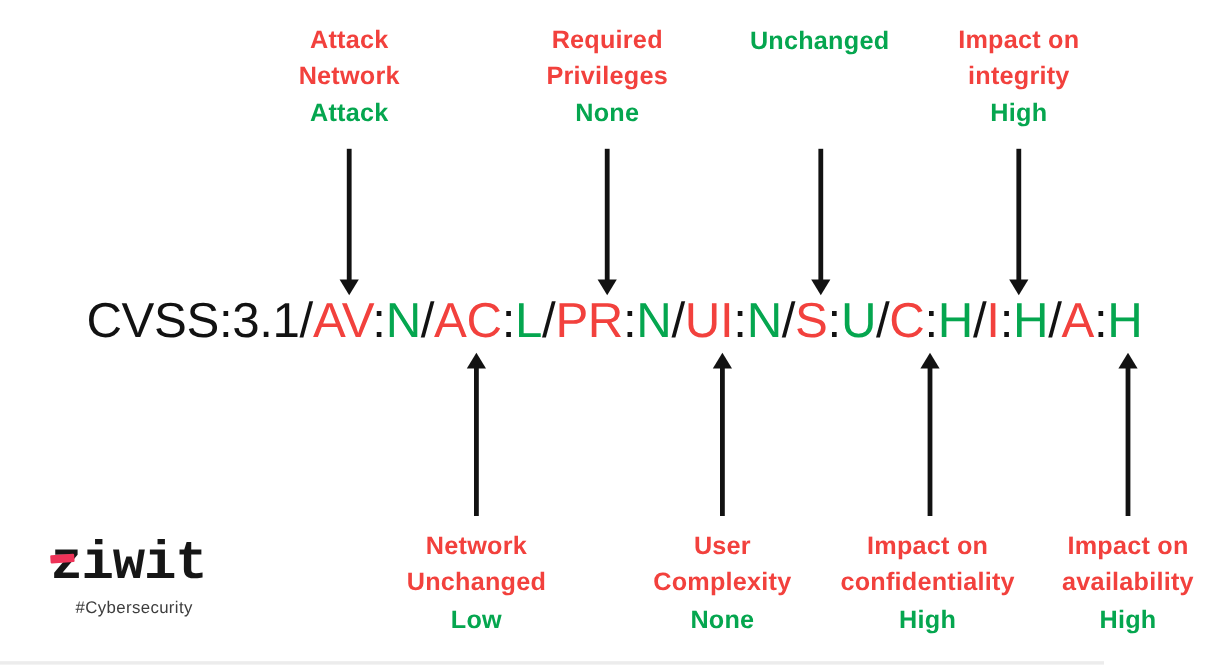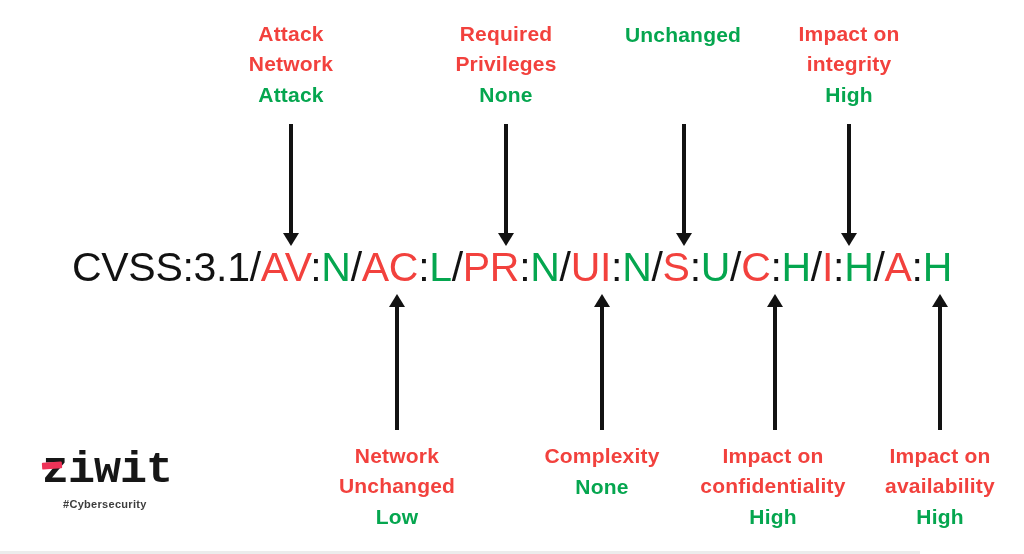--- a/index.html
+++ b/index.html
@@ -93,22 +93,22 @@
     position: absolute;
     left: 0;
     top: 14px;
     width: 20px;
     height: 7px;
     background: var(--pink);
     transform: rotate(-4deg);
     border-radius: 1px;
   }
   .tagline {
-    font-size: 11px;
-    font-weight: 700;
+    font-size: 14px;
+    font-weight: 400;
     color: var(--gray);
     margin-top: 5px;
     padding-left: 21px;
     letter-spacing: 0.3px;
   }
 
   .bottom-artifact {
     position: absolute;
     left: 0;
     bottom: 0;
@@ -177,20 +177,21 @@
       <div class="head"></div>
       <div class="shaft"></div>
     </div>
 
   <div class="label label-bottom" style="left:277px">
     <div class="red-line">Network</div>
     <div class="red-line">Unchanged</div>
     <div class="green-value">Low</div>
   </div>
   <div class="label label-bottom" style="left:482px">
+    <div class="red-line">User</div>
     <div class="red-line">Complexity</div>
     <div class="green-value">None</div>
   </div>
   <div class="label label-bottom" style="left:653px">
     <div class="red-line">Impact on</div>
     <div class="red-line">confidentiality</div>
     <div class="green-value">High</div>
   </div>
   <div class="label label-bottom" style="left:820px">
     <div class="red-line">Impact on</div>

